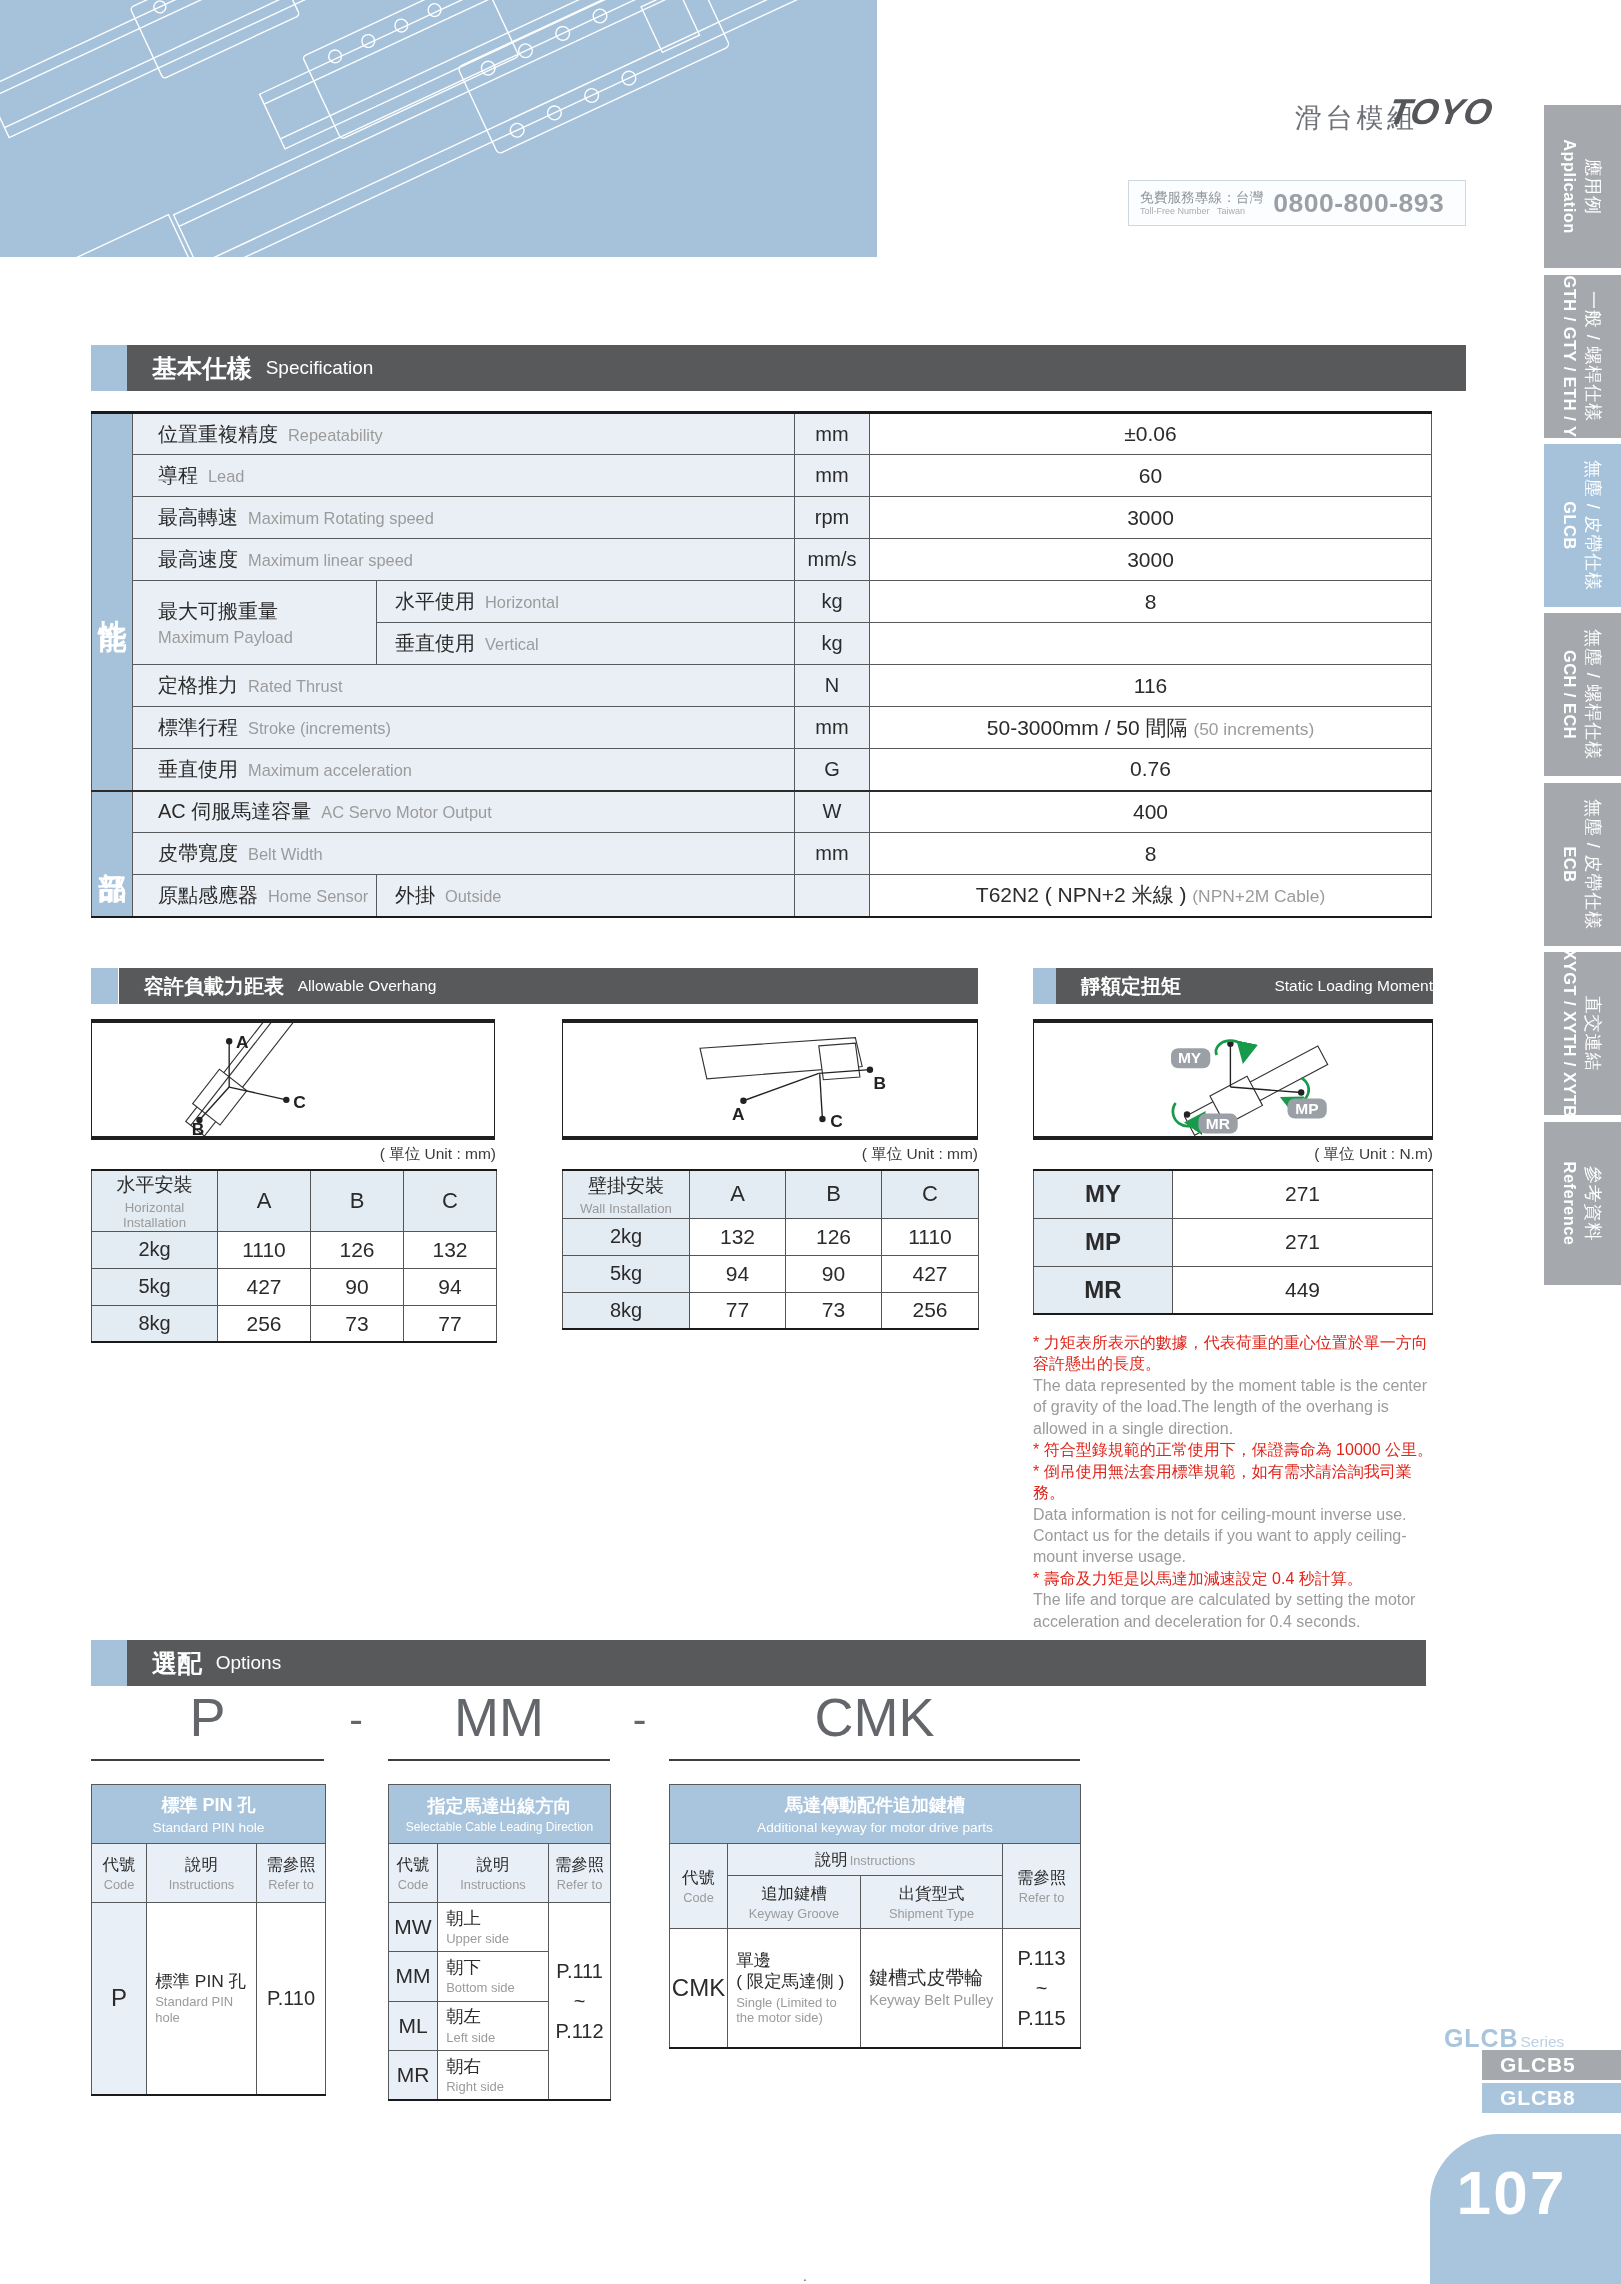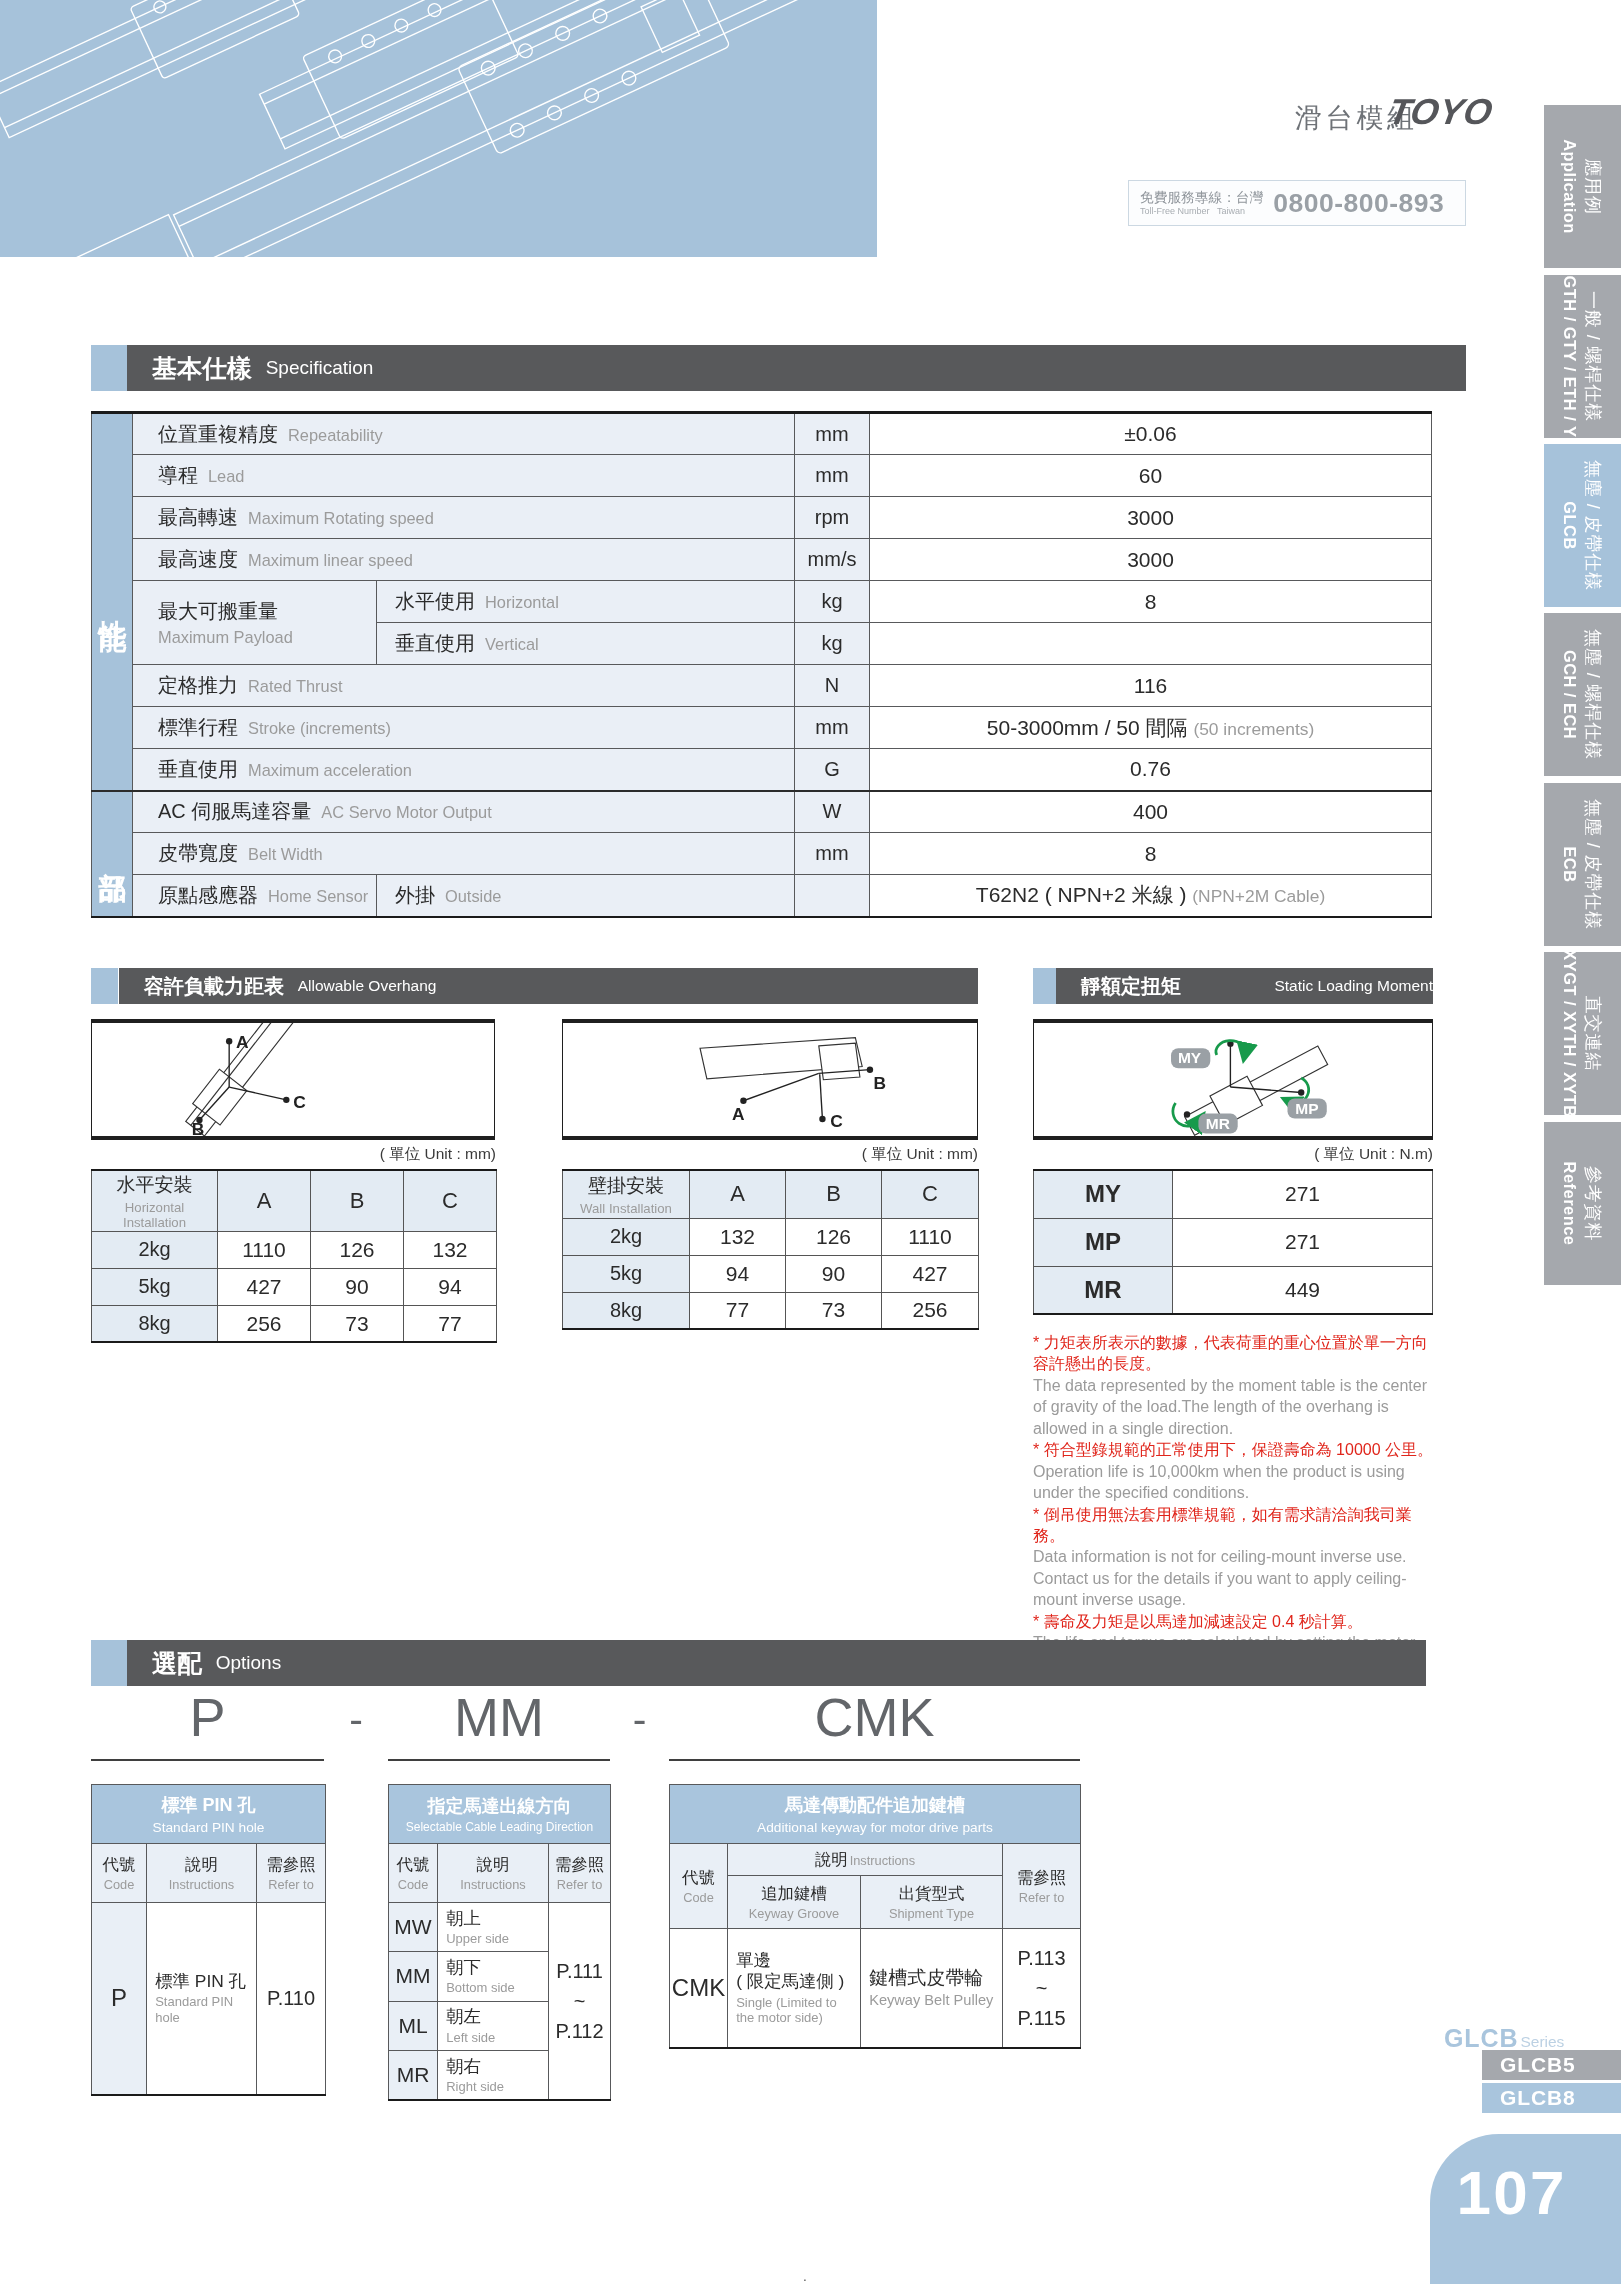--- a/index.html
+++ b/index.html
@@ -493,21 +493,20 @@
       <td class="mk">MR</td>
       <td class="mv">449</td>
     </tr>
   </tbody>
     </table>
 
   <div class="abs notes">
     <p class="nred">* 力矩表所表示的數據，代表荷重的重心位置於單一方向容許懸出的長度。</p>
     <p class="ngray">The data represented by the moment table is the center of gravity of the load.The length of the overhang is allowed in a single direction.</p>
     <p class="nred">* 符合型錄規範的正常使用下，保證壽命為 10000 公里。</p>
-    <p class="ngray">Operation life is 10,000km when the product is using under the specified conditions.</p>
     <p class="nred">* 倒吊使用無法套用標準規範，如有需求請洽詢我司業務。</p>
     <p class="ngray">Data information is not for ceiling-mount inverse use.</p>
     <p class="ngray">Contact us for the details if you want to apply ceiling-mount inverse usage.</p>
     <p class="nred">* 壽命及力矩是以馬達加減速設定 0.4 秒計算。</p>
     <p class="ngray">The life and torque are calculated by setting the motor acceleration and deceleration for 0.4 seconds.</p>
   </div>
 
   <div class="abs accent" style="left:91px;top:1640px;width:36px;height:46px;"></div>
   <div class="abs bar bar-big" style="left:127px;top:1640px;width:1299px;height:46px;">
     <span class="bar-zh">選配</span>

